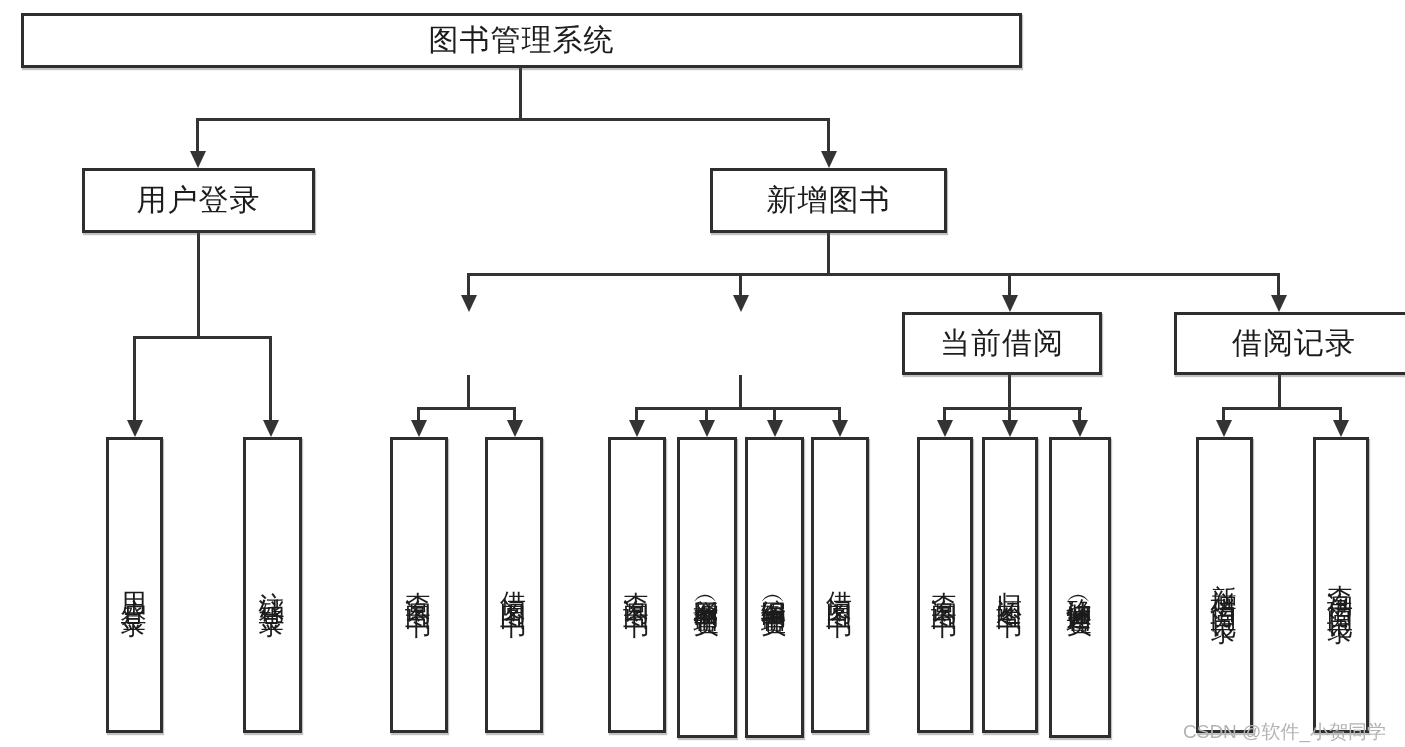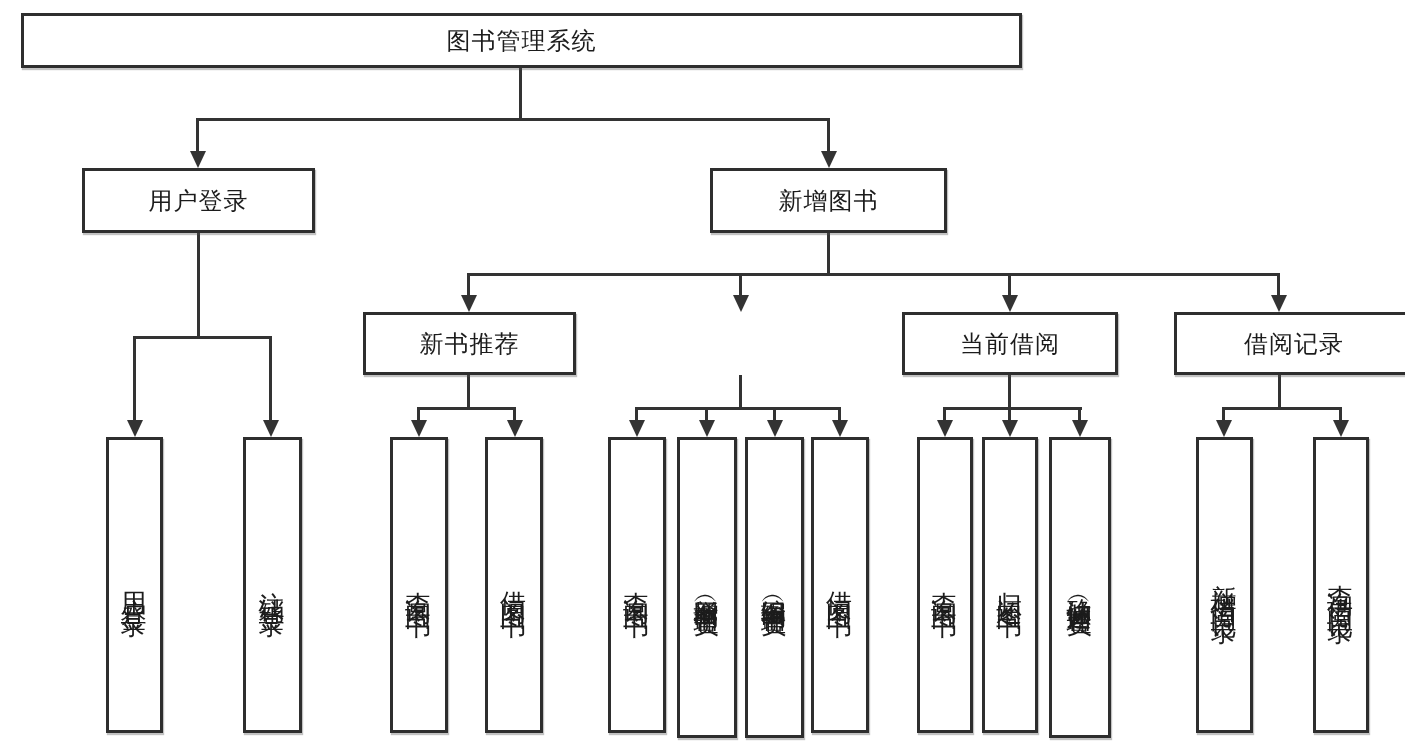--- a/index.html
+++ b/index.html
@@ -16,21 +16,21 @@
     box-sizing: border-box;
     background: #ffffff;
     border: 3px solid #2e2e2e;
     box-shadow: 1px 2px 1px rgba(80,80,80,0.35);
     display: flex;
     align-items: center;
     justify-content: center;
     color: #1c1c1c;
     z-index: 2;
   }
-  .hnode { font-size: 24px; letter-spacing: 1px; }
+  .hnode { font-size: 30px; letter-spacing: 1px; }
   .leaf .vtext {
     writing-mode: vertical-rl;
     text-orientation: mixed;
     font-size: 26px;
     letter-spacing: 7px;
     color: #1c1c1c;
     white-space: nowrap;
   }
   .leaf.admin .vtext {
     font-size: 25px;
@@ -76,24 +76,21 @@
     <span>图书管理系统</span>
   </div>
 
   <div class="node hnode" style="left:82px; top:168px; width:233px; height:65px;">
     <span>用户登录</span>
   </div>
   <div class="node hnode" style="left:710px; top:168px; width:237px; height:65px;">
     <span>新增图书</span>
   </div>
 
-  <div class="node hnode" style="left:363px; top:312px; width:213px; height:63px;">
-    <span>新书推荐</span>
-  </div>
-  <div class="node hnode" style="left:902px; top:312px; width:216px; height:63px;">
+  <div class="node hnode" style="left:902px; top:312px; width:200px; height:63px;">
     <span>当前借阅</span>
   </div>
   <div class="node hnode" style="left:1174px; top:312px; width:240px; height:63px;">
     <span>借阅记录</span>
   </div>
 
   <div class="node leaf" style="left:106px; top:437px; width:57px; height:296px;">
     <span class="vtext">用户登录</span>
   </div>
   <div class="node leaf" style="left:243px; top:437px; width:59px; height:296px;">
@@ -189,14 +186,15 @@
   <div class="vline" style="left:1078px; top:407px; height:14px;"></div>
   <div class="arrowhead" style="left:1072px; top:420px;"></div>
 
   <div class="vline" style="left:1278px; top:375px; height:32px;"></div>
   <div class="hline" style="left:1222px; top:407px; width:120px;"></div>
   <div class="vline" style="left:1222px; top:407px; height:14px;"></div>
   <div class="arrowhead" style="left:1216px; top:420px;"></div>
   <div class="vline" style="left:1339px; top:407px; height:14px;"></div>
   <div class="arrowhead" style="left:1333px; top:420px;"></div>
 
+  <div id="watermark">CSDN @软件_小贺同学</div>
 
 </div>
 
 </body></html>

